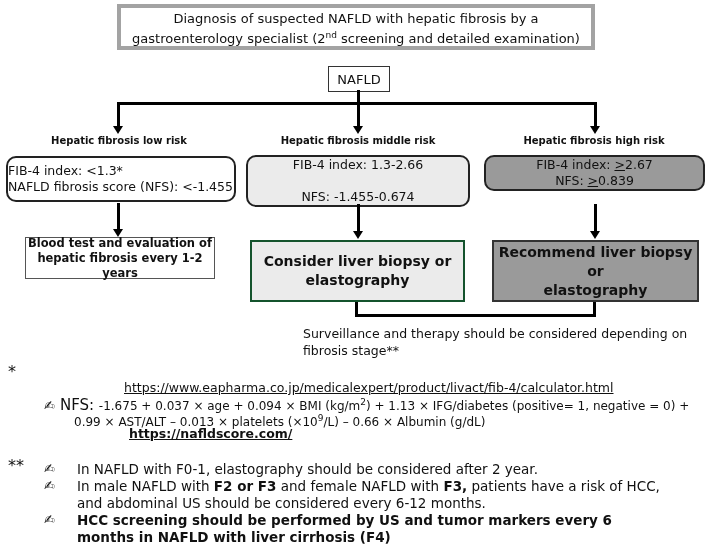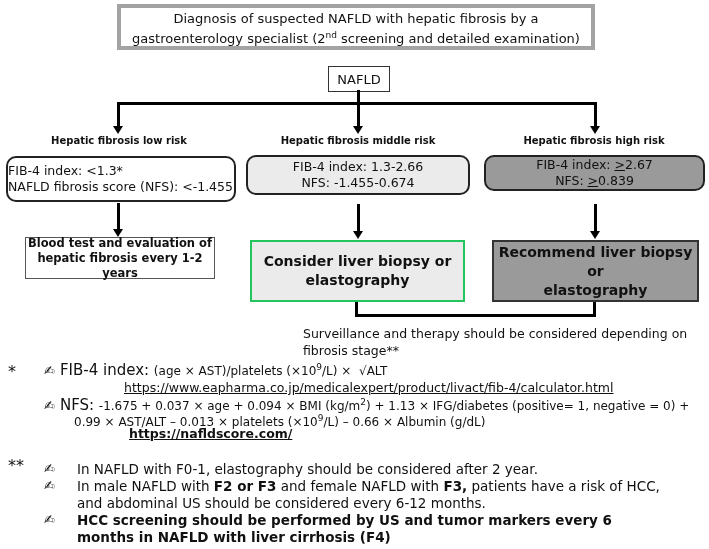--- a/index.html
+++ b/index.html
@@ -22,29 +22,29 @@
     position:absolute; left:328px; top:66px; width:60px; height:24px;
     border:1.5px solid #333; background:#fff; display:flex; align-items:center;
     justify-content:center; font-size:13px;
   }
   .col-header { position:absolute; font-size:10px; font-weight:bold; text-align:center; }
   .criteria-box {
     position:absolute; border:2px solid #222; border-radius:10px;
     font-size:12.5px; line-height:16px; box-sizing:border-box;
   }
   .criteria-left { left:6px; top:156px; width:230px; height:46px; background:#fff; padding:5px 0; text-align:left; }
-  .criteria-mid  { left:246px; top:155px; width:224px; height:40px; background:var(--mid-gray,#ebebeb); display:flex; flex-direction:column; justify-content:center; text-align:center; }
+  .criteria-mid  { left:246px; top:155px; width:224px; height:52px; background:var(--mid-gray,#ebebeb); display:flex; flex-direction:column; justify-content:space-between; text-align:center; }
   .criteria-high { left:484px; top:155px; width:221px; height:36px; background:var(--dark-gray,#9a9a9a); display:flex; flex-direction:column; justify-content:center; text-align:center; }
   .geq { text-decoration:underline; }
   .action-box {
     position:absolute; box-sizing:border-box; display:flex; flex-direction:column;
     align-items:center; justify-content:center; font-weight:bold; text-align:center;
   }
   .action-left { left:25px; top:237px; width:190px; height:42px; border:1.5px solid #555; background:#fff; font-size:11.5px; line-height:15px; }
-  .action-mid  { left:250px; top:240px; width:215px; height:62px; border:2px solid #22c55e; background:var(--mid-gray,#ebebeb); font-size:14px; line-height:19px; }
+  .action-mid  { left:250px; top:240px; width:215px; height:62px; border:2px solid #14532d; background:var(--mid-gray,#ebebeb); font-size:14px; line-height:19px; }
   .action-high { left:492px; top:240px; width:207px; height:62px; border:2px solid #333; background:var(--dark-gray,#9a9a9a); font-size:14px; line-height:19px; }
   .surveillance { position:absolute; left:303px; top:325px; width:404px; font-size:12.5px; line-height:17px; }
   .fn-marker { position:absolute; left:8px; font-size:16px; }
   .fn-row { position:absolute; white-space:nowrap; }
   .fn-icon { font-size:13px; margin-right:5px; }
   .fn-label { font-size:15px; }
   .fn-formula { font-size:12px; }
   .fn-link { font-size:12.5px; text-decoration:underline; color:#111; position:absolute; }
   sup { font-size:9px; }
   .bullet { position:absolute; left:44px; display:flex; }
@@ -115,23 +115,20 @@
   </div>
 
   <div class="line" style="left:355px; top:302px; width:3px; height:15px;"></div>
   <div class="line" style="left:593px; top:302px; width:3px; height:15px;"></div>
   <div class="line" style="left:355px; top:314px; width:241px; height:3px;"></div>
 
   <div class="surveillance">Surveillance and therapy should be considered depending on fibrosis stage**</div>
 
   <div class="fn-marker" style="top:362px;">*</div>
 
-  <div class="fn-row" style="left:44px; top:360px;">
-    <span class="fn-icon">✍</span><span class="fn-label">FIB-4 index: </span><span class="fn-formula"><span>(age × AST)/platelets (×10</span><sup>9</sup><span>/L) × &nbsp;√ALT</span></span>
-  </div>
   <span class="fn-link" style="left:124px; top:380px;">https://www.eapharma.co.jp/medicalexpert/product/livact/fib-4/calculator.html</span>
 
   <div class="fn-row" style="left:44px; top:395px;">
     <span class="fn-icon">✍</span><span class="fn-label">NFS: </span><span class="fn-formula"><span>-1.675 + 0.037 × age + 0.094 × BMI (kg/m</span><sup>2</sup><span>) + 1.13 × IFG/diabetes (positive= 1, negative = 0) +</span></span>
   </div>
   <div class="fn-row" style="left:74px; top:411px;">
     <span class="fn-formula"><span>0.99 × AST/ALT – 0.013 × platelets (×10</span><sup>9</sup><span>/L) – 0.66 × Albumin (g/dL)</span></span>
   </div>
   <span class="fn-link" style="left:129px; top:426px;font-weight:bold;">https://nafldscore.com/</span>
 

